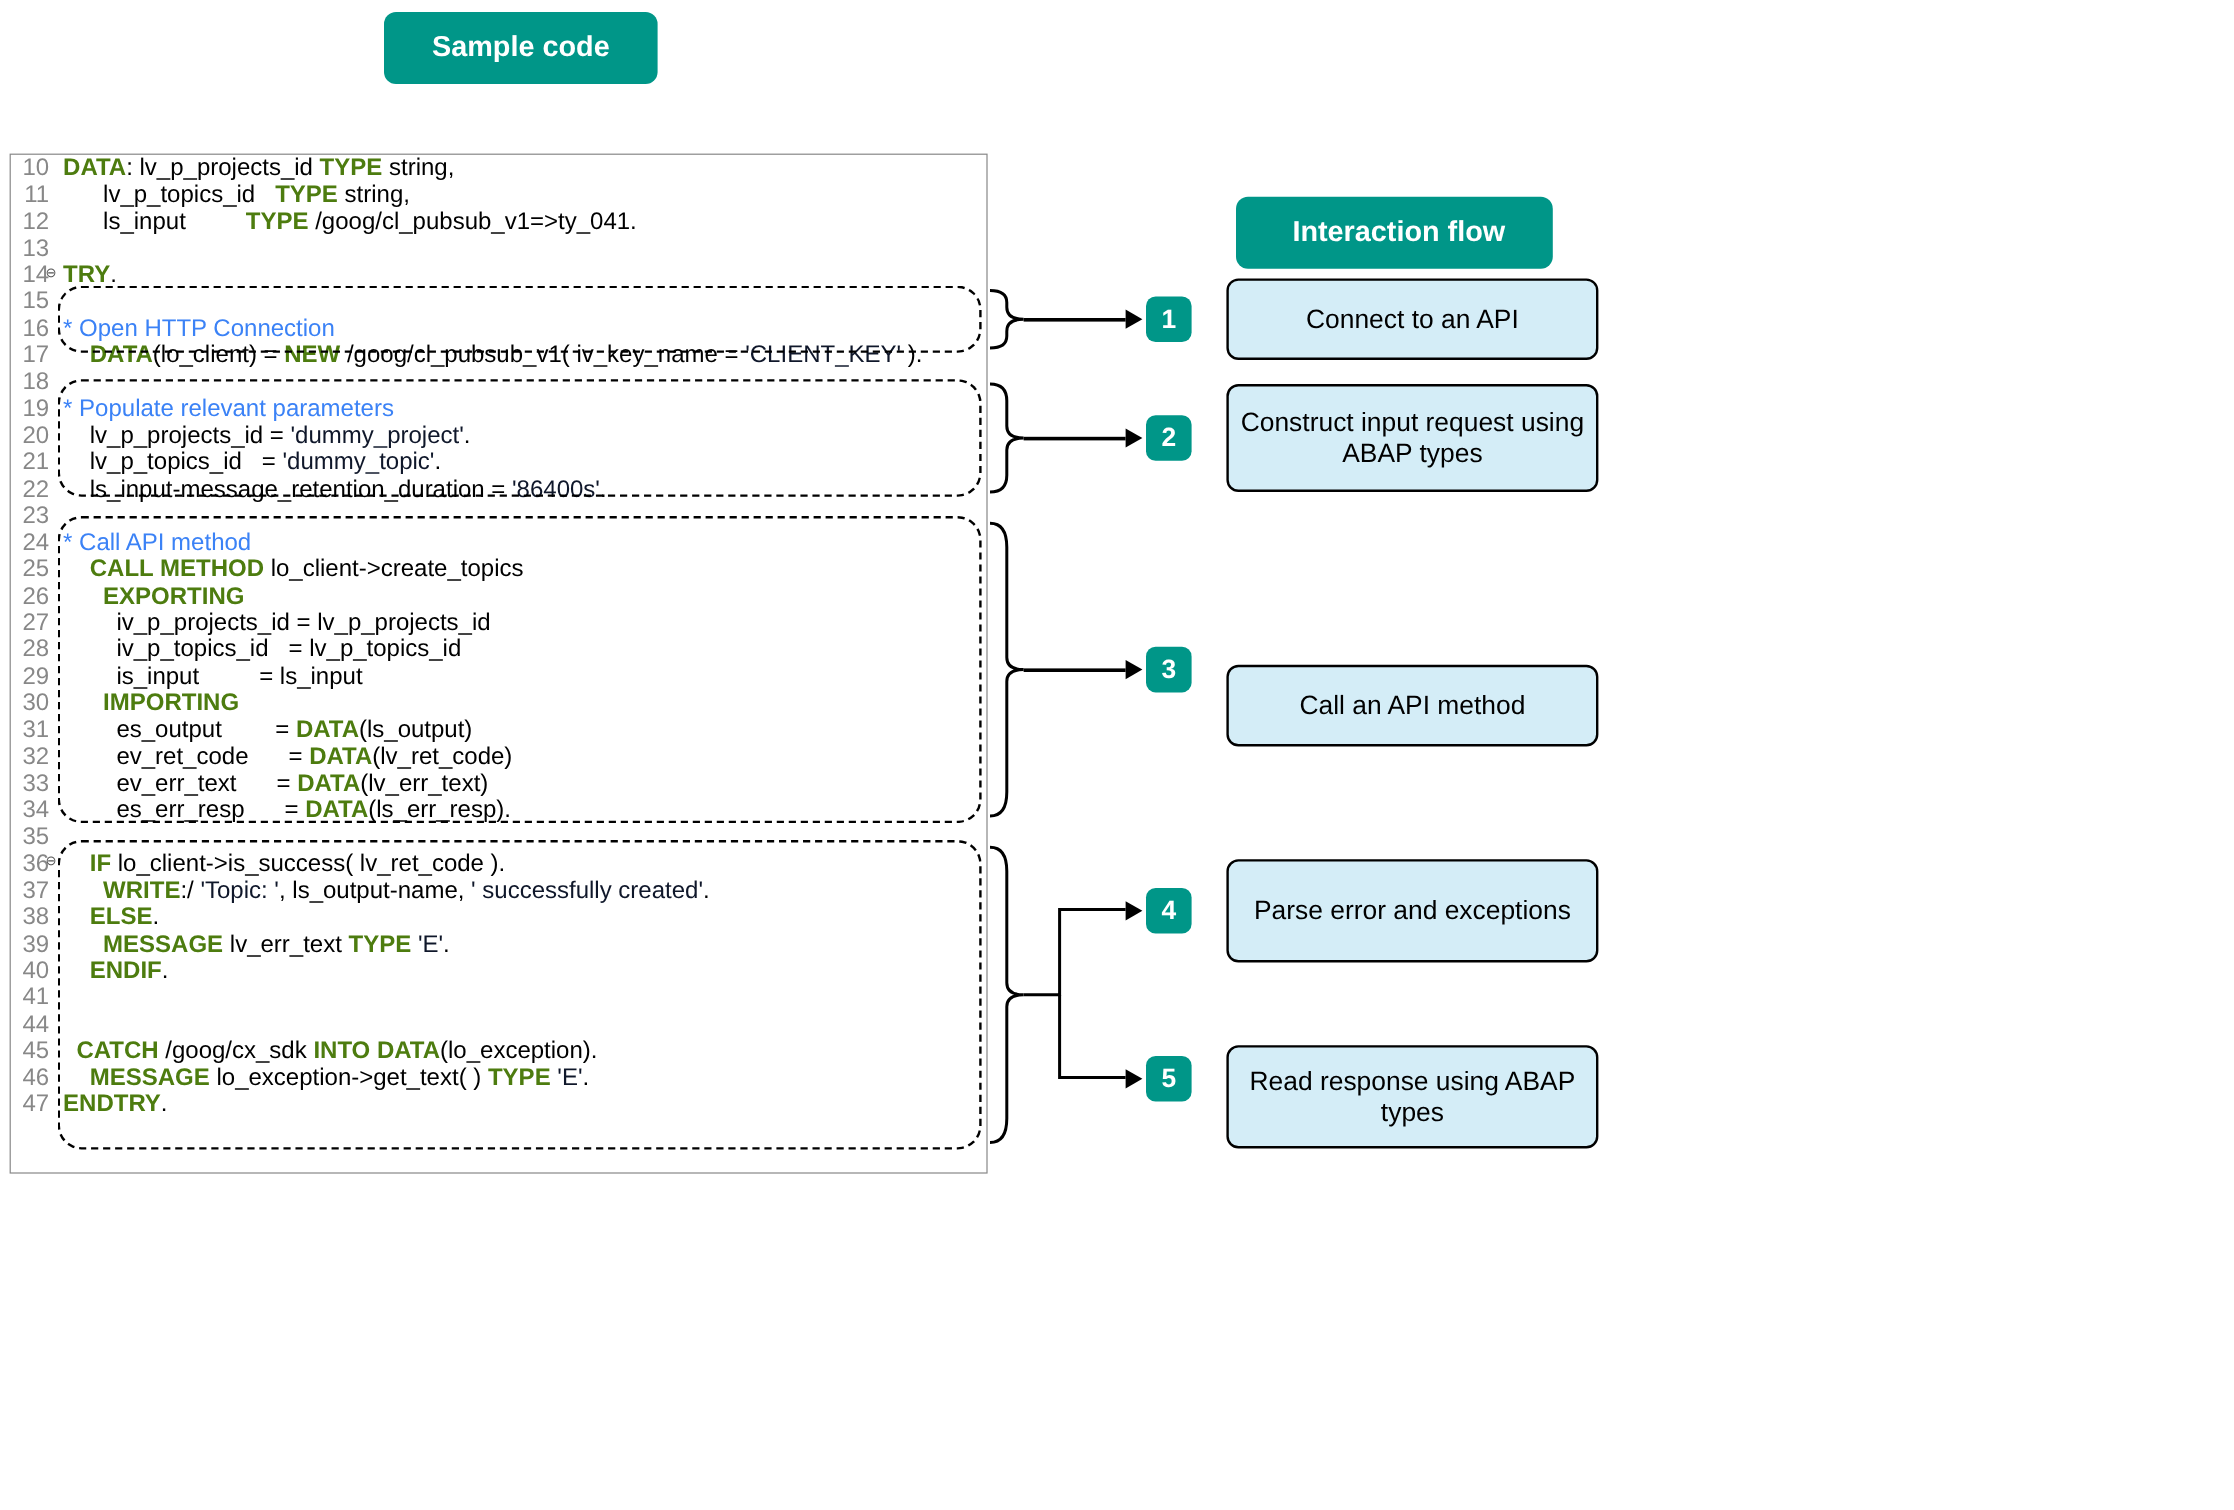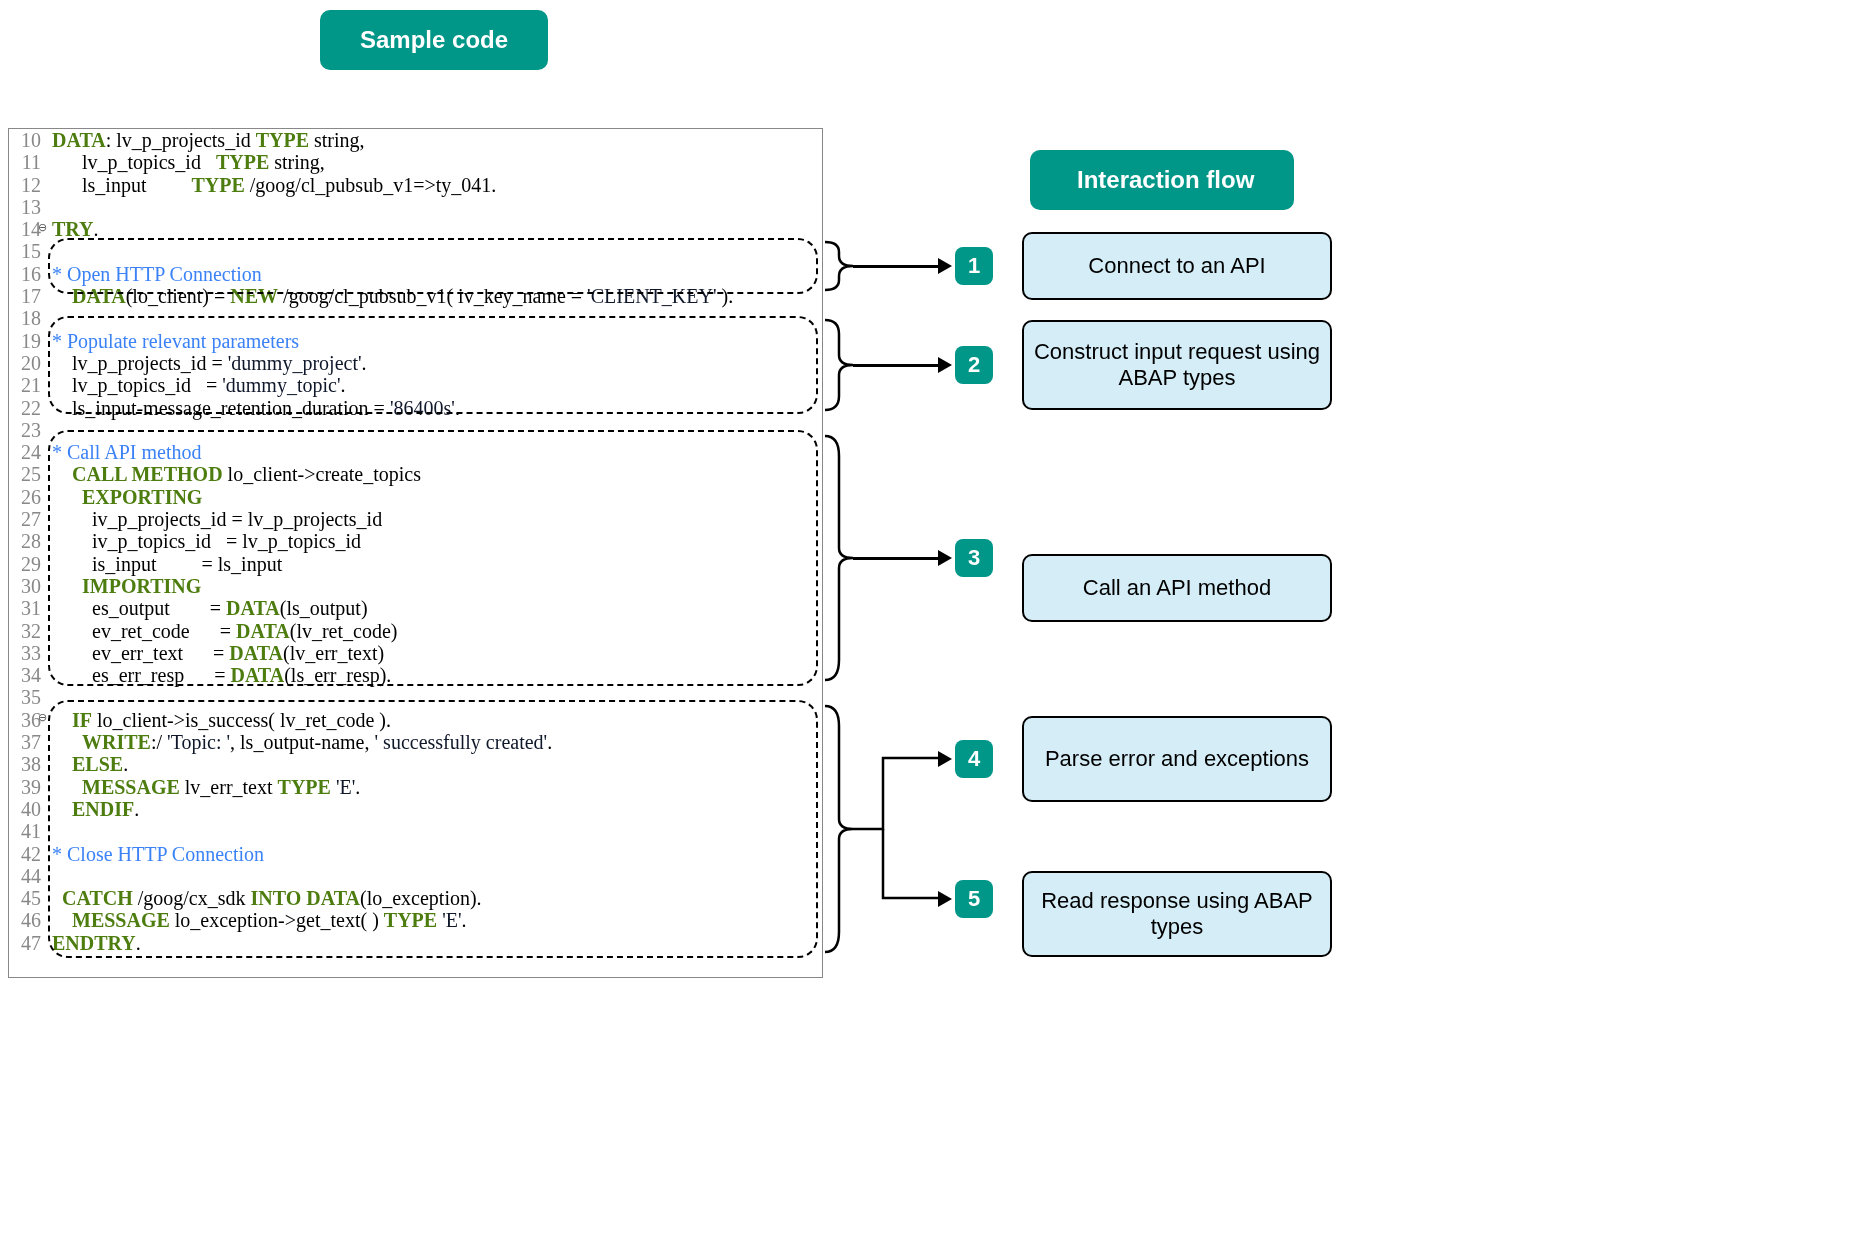--- a/index.html
+++ b/index.html
@@ -19,36 +19,36 @@
   border-radius: 10px;
   display: inline-block;
 }
 .sample-code-title {
   position: absolute;
   top: 10px;
   left: 320px;
 }
 .interaction-flow-title {
   position: absolute;
-  top: 150px;
+  top: 164px;
   left: 1030px;
   padding-left: 47px;
 }
 .code-container {
   position: absolute;
   top: 128px;
   left: 8px;
   width: 815px;
   height: 850px;
   border: 1px solid #888;
   background: #fff;
 }
 .code-line {
   display: flex;
-  font-family: Liberation Serif, serif;
+  font-family: Liberation Sans, sans-serif;
   font-size: 20px;
   line-height: 22.3px;
   white-space: pre;
 }
 .gutter {
   width: 38px;
   text-align: right;
   color: #888;
   padding-right: 6px;
   user-select: none;
@@ -151,21 +151,20 @@
     <div class="code-line"><div class="gutter">32</div><div class="code-text">         ev_ret_code      = <span class="kw">DATA</span>(lv_ret_code)</div></div>
     <div class="code-line"><div class="gutter">33</div><div class="code-text">         ev_err_text      = <span class="kw">DATA</span>(lv_err_text)</div></div>
     <div class="code-line"><div class="gutter">34</div><div class="code-text">         es_err_resp      = <span class="kw">DATA</span>(ls_err_resp).</div></div>
     <div class="code-line"><div class="gutter">35</div><div class="code-text"></div></div>
     <div class="code-line"><div class="gutter">36</div><div class="code-text">     <span class="kw">IF</span> lo_client-&gt;is_success( lv_ret_code ).</div></div>
     <div class="code-line"><div class="gutter">37</div><div class="code-text">       <span class="kw">WRITE</span>:/ <span class="str">'Topic: '</span>, ls_output-name, <span class="str">' successfully created'</span>.</div></div>
     <div class="code-line"><div class="gutter">38</div><div class="code-text">     <span class="kw">ELSE</span>.</div></div>
     <div class="code-line"><div class="gutter">39</div><div class="code-text">       <span class="kw">MESSAGE</span> lv_err_text <span class="kw">TYPE</span> <span class="str">'E'</span>.</div></div>
     <div class="code-line"><div class="gutter">40</div><div class="code-text">     <span class="kw">ENDIF</span>.</div></div>
     <div class="code-line"><div class="gutter">41</div><div class="code-text"></div></div>
-    <div class="code-line"><div class="gutter">42</div><div class="code-text"> <span class="comment">* Close HTTP Connection</span></div></div>
     <div class="code-line"><div class="gutter">44</div><div class="code-text"></div></div>
     <div class="code-line"><div class="gutter">45</div><div class="code-text">   <span class="kw">CATCH</span> /goog/cx_sdk <span class="kw">INTO DATA</span>(lo_exception).</div></div>
     <div class="code-line"><div class="gutter">46</div><div class="code-text">     <span class="kw">MESSAGE</span> lo_exception-&gt;get_text( ) <span class="kw">TYPE</span> <span class="str">'E'</span>.</div></div>
     <div class="code-line"><div class="gutter">47</div><div class="code-text"> <span class="kw">ENDTRY</span>.</div></div>
   </div>
 
 <div class="dashed-box" style="top:238px; left:48px; width:770px; height:56px;"></div>
 <div class="dashed-box" style="top:316px; left:48px; width:770px; height:98px;"></div>
 <div class="dashed-box" style="top:430px; left:48px; width:770px; height:256px;"></div>
 <div class="dashed-box" style="top:700px; left:48px; width:770px; height:258px;"></div>

